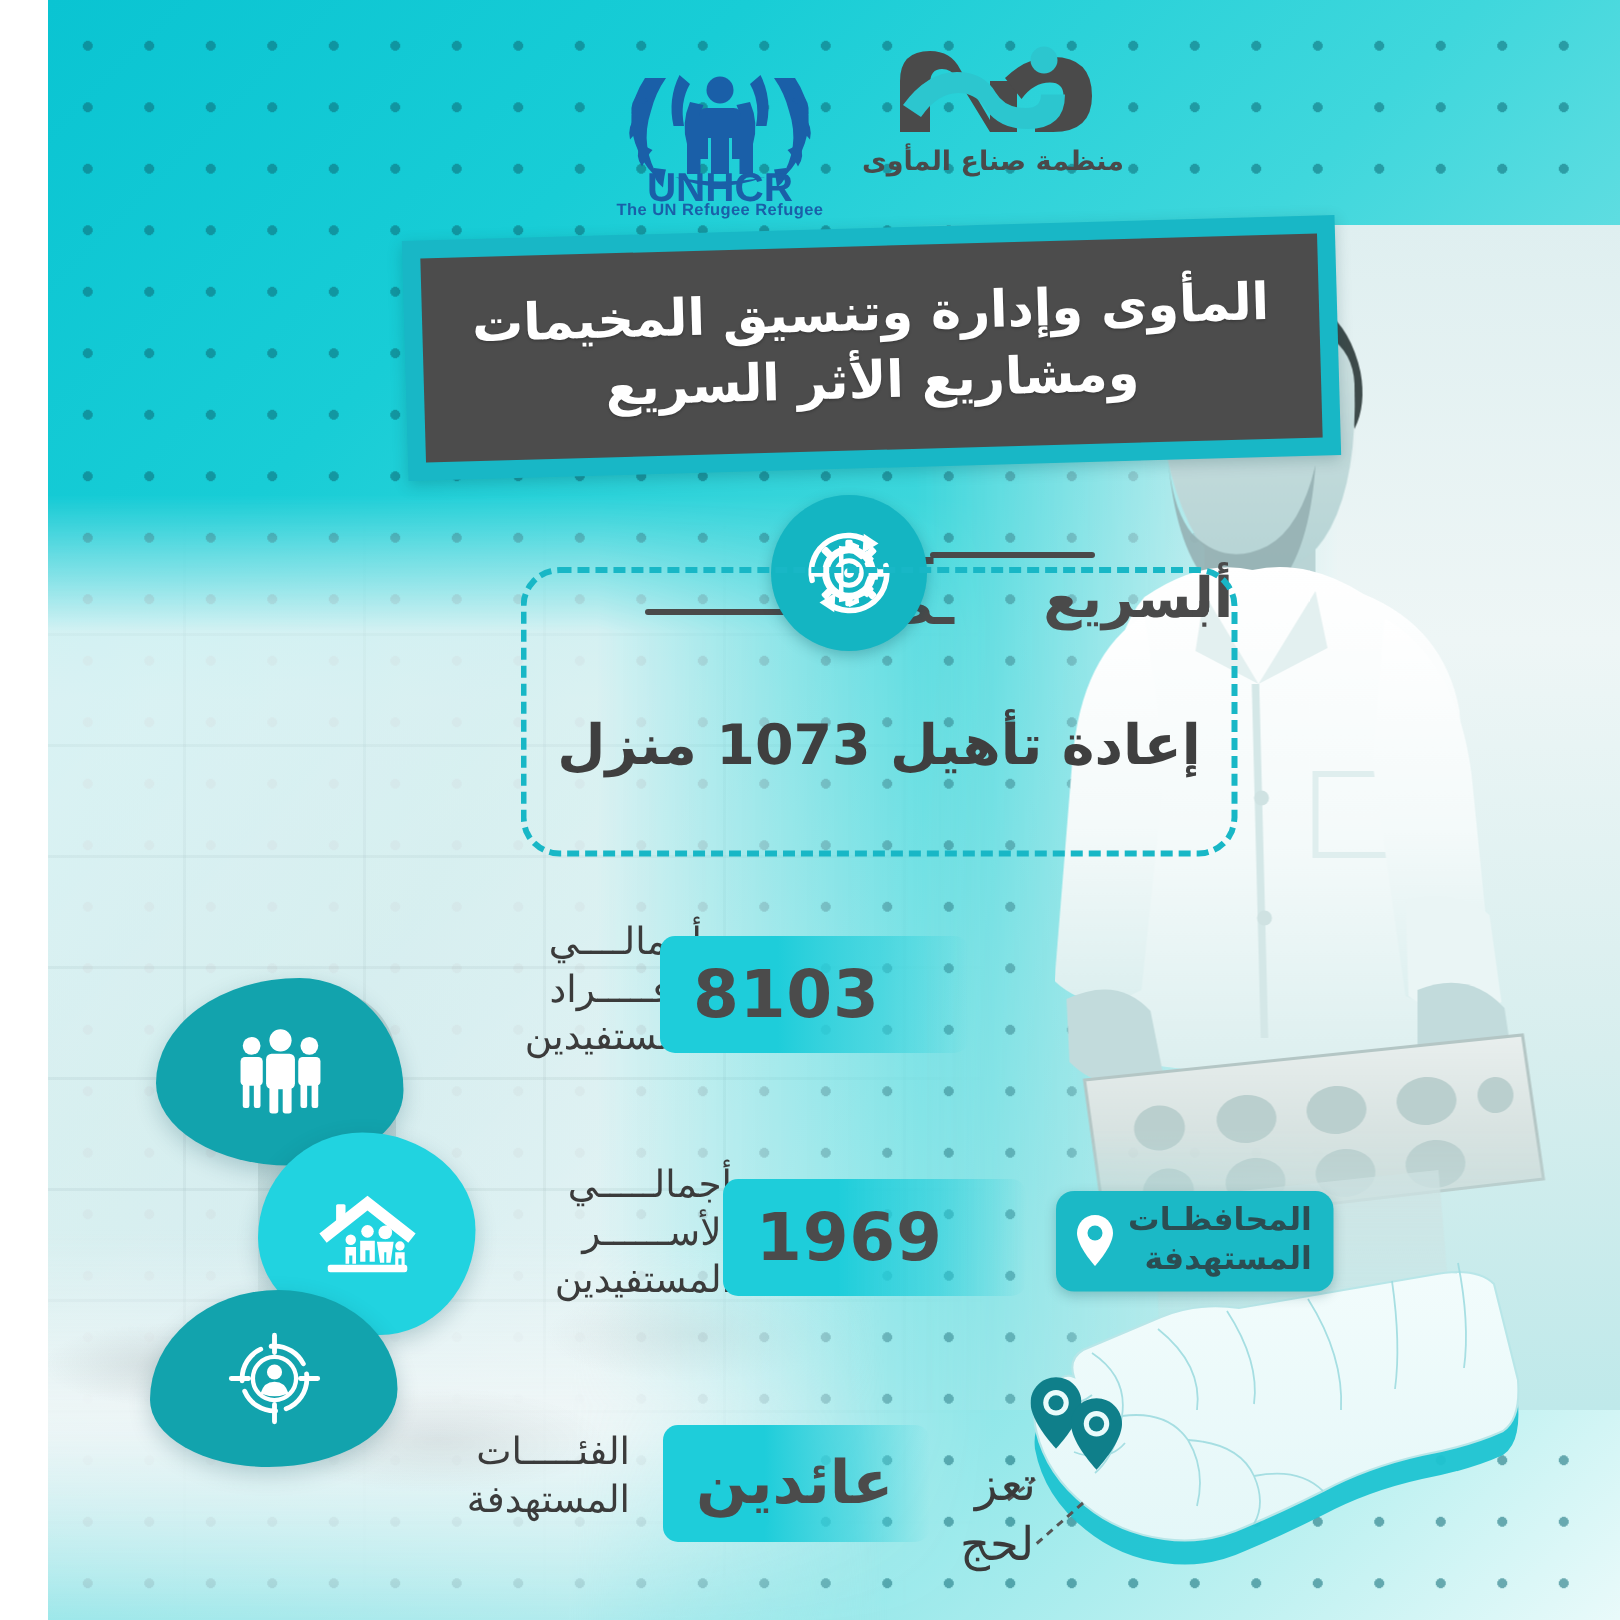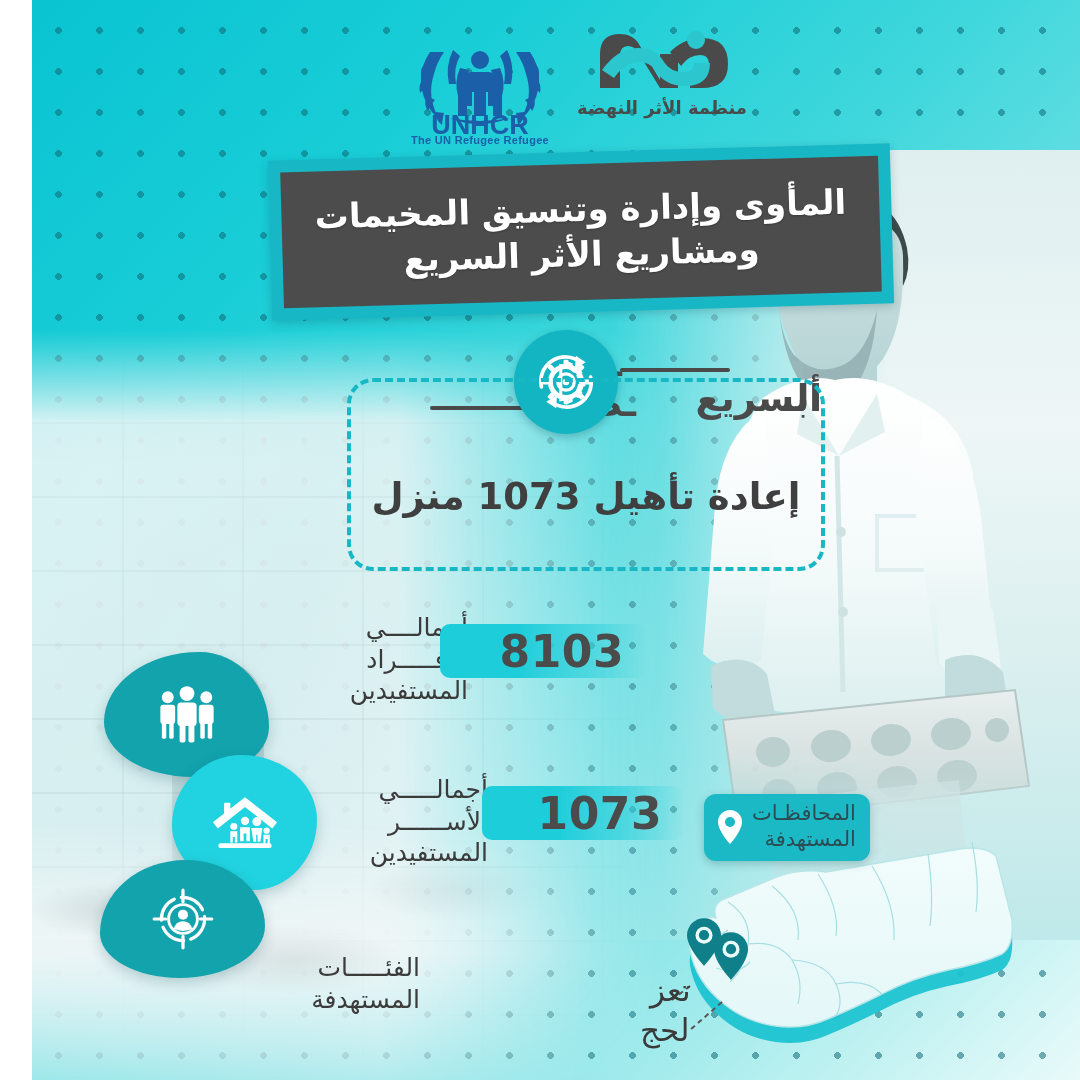--- a/index.html
+++ b/index.html
@@ -129,34 +129,34 @@
     border-radius:52% 48% 52% 48% / 62% 56% 44% 38%;}
 
   .connector{position:absolute;}
 
   .stat-label{
     position:absolute;text-align:right;color:#3b3b3b;
     font-size:25px;line-height:1.26;white-space:pre-line;direction:rtl;
   }
   .value-pill{
     position:absolute;height:54px;border-radius:10px;
-    display:flex;align-items:center;justify-content:flex-start;padding:0 22px;
+    display:flex;align-items:center;justify-content:flex-end;padding:12px 22px;
     background:linear-gradient(to left, rgba(30,205,218,0) 0%, rgba(30,205,218,.55) 28%, #1ecdda 62%, #1ecdda 100%);
   }
   .value-pill span{font-size:44px;font-weight:700;color:#4b4b4b;letter-spacing:.5px;}
   .value-pill.word span{font-size:40px;}
   
   .map-wrap{position:absolute;left:600px;top:790px;width:480px;height:290px;}
   .gov-badge{
     position:absolute;left:72px;top:4px;
     background:#1bb9c6;border-radius:12px;padding:7px 14px 9px 14px;
     display:flex;align-items:center;gap:10px;direction:rtl;
     box-shadow:0 3px 8px rgba(0,70,80,.25);
   }
-  .gov-badge .txt{color:#2b4d52;font-size:21px;line-height:1.22;text-align:right;white-space:pre-line;font-weight:400;}
+  .gov-badge .txt{color:#2b4d52;font-size:21px;line-height:1.22;text-align:right;white-space:pre-line;font-weight:700;}
   .city{
     position:absolute;color:#3a3a3a;font-size:31px;direction:rtl;
   }
   .city-taiz{left:18px;top:182px;}
   .city-lahj{left:8px;top:222px;}
 </style>
 </head>
 <body>
 
 <div id="poster">
@@ -276,21 +276,21 @@
 
   <div style="position:absolute;left:520px;top:28px;width:220px;height:108px;">
     <svg viewBox="0 0 220 64" width="220" height="64">
       <g transform="translate(40,2)">
         <path d="M8 58 l0 -34 q0 -20 20 -20 q14 0 20 12 l20 34 l0 -26 l18 0 l0 34 l-18 0 l-22 -36 q-4 -6 -10 -6 q-8 0 -8 10 l0 32z" fill="#4a4a4a"></path>
         <path d="M78 22 q14 -14 32 -14 q26 0 26 26 q0 24 -26 24 l-12 0 l0 -16 l10 0 q9 0 9 -8 q0 -9 -9 -9 q-11 0 -19 11z" fill="#4a4a4a"></path>
         <path d="M10 40 q16 -22 36 -22 q18 0 26 14 q6 10 20 10 q10 0 10 -9 l16 0 q0 23 -25 23 q-20 0 -29 -15 q-6 -9 -17 -9 q-14 0 -25 16z" fill="#2cc6cf"></path>
         <circle cx="104" cy="10" r="9" fill="#2cc6cf"></circle>
       </g>
     </svg>
-    <div style="text-align:center;color:#4a4a4a;font-size:18px;font-weight:700;margin-top:1px;">منظمة الأثر النهضة</div>
+    <div style="text-align:center;color:#4a4a4a;font-size:18px;font-weight:700;margin-top:1px;">منظمة صناع المأوى</div>
   </div>
 
   <div class="banner-wrap">
     <div class="banner-back"></div>
     <div class="banner-front">
       <div class="banner-title">المأوى وإدارة وتنسيق المخيمات
 ومشاريع الأثر السريع</div>
     </div>
   </div>
 
@@ -385,21 +385,21 @@
     </svg>
   </div>
   <div class="connector">
     
     
   </div>
   <div class="stat-label" style="right:592px;top:774px;width:134px;">أجمالـــــي
 الأســــــر
 المستفيدين</div>
   <div class="value-pill" style="left:450px;top:786px;width:158px;">
-    <span>1073</span>
+    <span>1969</span>
   </div>
 
   <div class="blob blob3">
     <svg viewBox="0 0 100 100" width="72" height="72">
       <g stroke="#ffffff" fill="none" stroke-width="4.5" stroke-linecap="round">
         <circle cx="50" cy="50" r="30" stroke-dasharray="36 10"></circle>
         <path d="M50 10 v16 M50 74 v16 M10 50 h16 M74 50 h16"></path>
       </g>
       <circle cx="50" cy="50" r="20" fill="none" stroke="#fff" stroke-width="4"></circle>
       <g fill="#ffffff">
@@ -407,20 +407,23 @@
         <path d="M37 64 q3 -11 13 -11 q10 0 13 11 q-13 5 -26 0z"></path>
       </g>
     </svg>
   </div>
   <div class="connector">
     
     
   </div>
   <div class="stat-label" style="right:660px;top:952px;width:124px;">الفئـــــات
 المستهدفة</div>
+  <div class="value-pill word" style="left:410px;top:950px;width:134px;">
+    <span>عائدين</span>
+  </div>
 
   <div class="map-wrap">
     <svg viewBox="0 0 480 290" width="480" height="290" style="position:absolute;left:0;top:0;">
       <defs>
         <linearGradient id="mapG" x1="0" y1="0" x2="0" y2="1">
           <stop offset="0%" stop-color="#f2fcfc"></stop>
           <stop offset="100%" stop-color="#e4f7f8"></stop>
         </linearGradient>
       </defs>
       <path d="M58 160 q-2 -18 10 -20 q6 -16 16 -12 q-4 -12 6 -18 l52 -22 q24 -10 52 -6 l128 -22 q30 -6 42 6 l16 64

